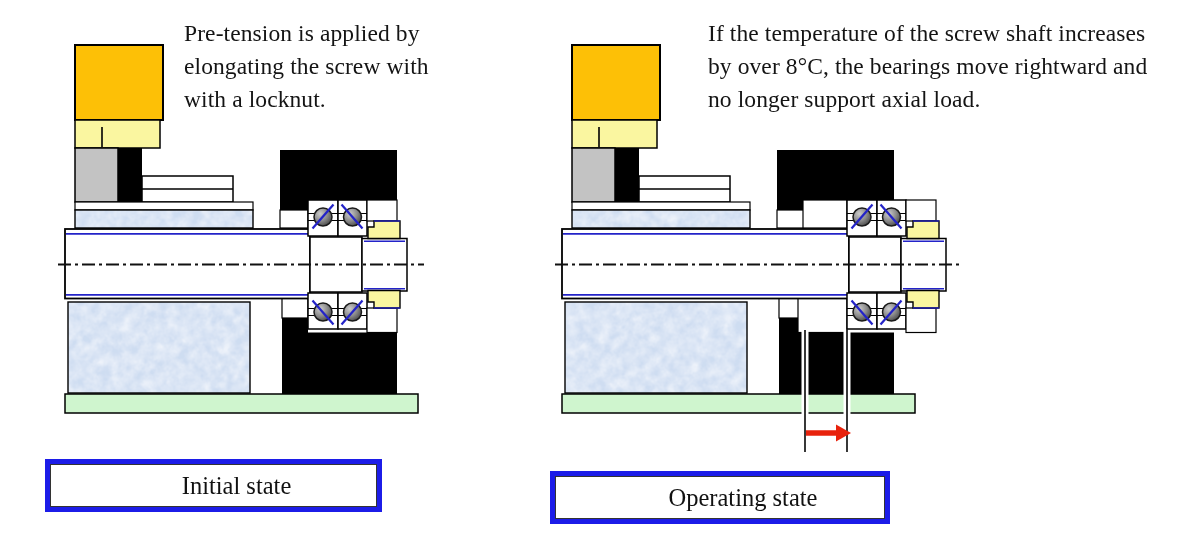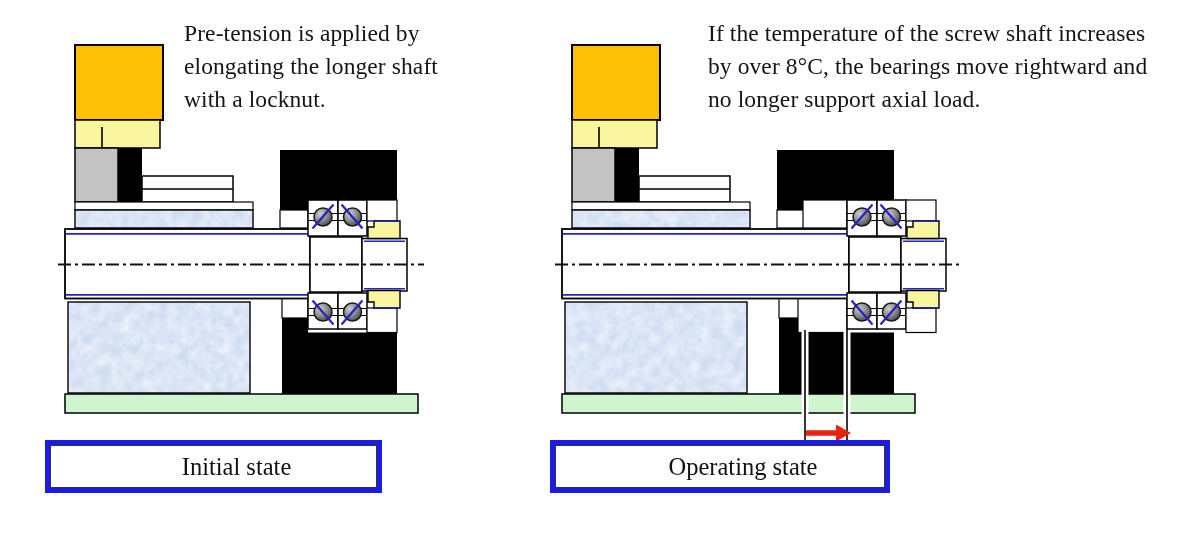--- a/index.html
+++ b/index.html
@@ -2,35 +2,35 @@
 <html><head>
 <meta charset="utf-8">
 <style>
   html,body{margin:0;padding:0;background:#fff;}
   .stage{position:relative;width:1200px;height:534px;background:#ffffff;overflow:hidden;
          font-family:"Liberation Serif","DejaVu Serif",serif;}
   .caption{position:absolute;top:17px;font-size:23.5px;line-height:33px;color:#141414;
            white-space:pre;letter-spacing:0.1px;}
   #cap-left{left:184px;}
   #cap-right{left:708px;}
-  .statebox{position:absolute;top:440px;height:53px;box-sizing:border-box;background:#ffffff;
+  .statebox{position:absolute;top:459px;height:53px;box-sizing:border-box;background:#ffffff;
             border:5px solid #1c1ce8;box-shadow:inset 0 0 0 1px #333;
             display:flex;align-items:center;justify-content:center;}
   #box-left{left:45px;width:337px;}
-  #box-right{left:550px;width:340px;}
+  #box-right{left:550px;width:340px;margin-top:12px;}
   .statebox span{font-size:24.5px;color:#111;text-indent:46px;}
   svg{position:absolute;left:0;top:0;}
 </style>
 </head>
 <body>
 
 <div class="stage">
 
   <div class="caption" id="cap-left">Pre-tension is applied by
-elongating the longer shaft
+elongating the screw with
 with a locknut.</div>
   <div class="caption" id="cap-right">If the temperature of the screw shaft increases
 by over 8°C, the bearings move rightward and
 no longer support axial load.</div>
 
   <svg id="diagram" width="1200" height="534" viewBox="0 0 1200 534">
     <defs>
       <radialGradient id="ballGrad" cx="35%" cy="32%" r="75%">
         <stop offset="0%" stop-color="#cccccc"></stop>
         <stop offset="55%" stop-color="#8a8a8a"></stop>

